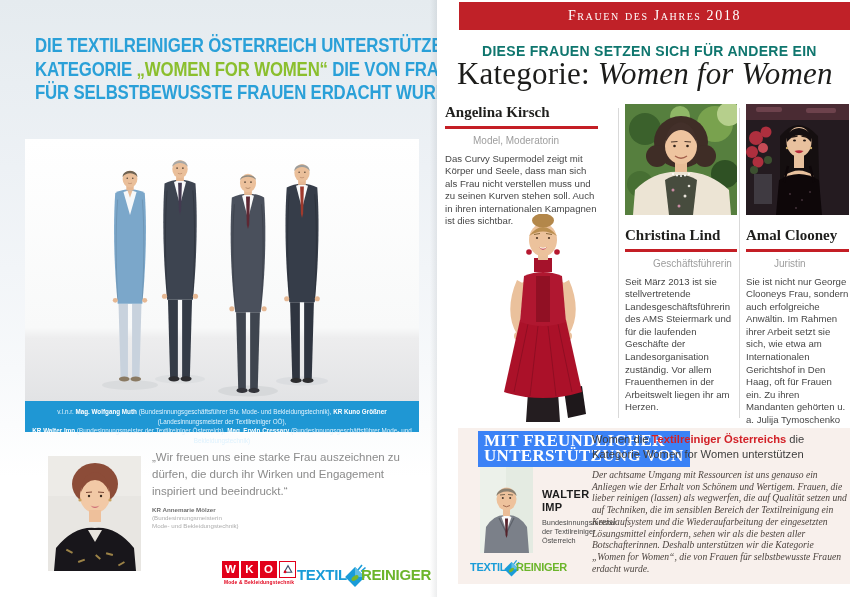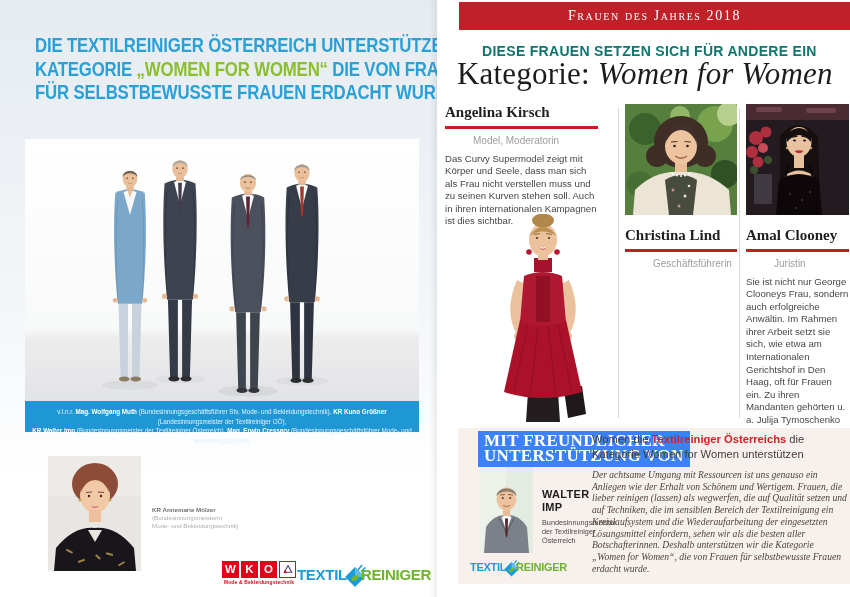--- a/index.html
+++ b/index.html
@@ -217,20 +217,21 @@
         <g fill="#ab8f4c" opacity=".9">
           <rect x="18" y="94" width="7" height="2" transform="rotate(28 21 95)"></rect>
           <rect x="30" y="104" width="7" height="2" transform="rotate(-20 33 105)"></rect>
           <rect x="58" y="97" width="7" height="2" transform="rotate(15 61 98)"></rect>
           <rect x="70" y="107" width="7" height="2" transform="rotate(-30 73 108)"></rect>
           <rect x="47" y="100" width="6" height="2" transform="rotate(40 50 101)"></rect>
         </g>
       </svg>
     </div>
 
+    <blockquote class="quote-text">„Wir freuen uns eine starke Frau auszeichnen zu dürfen, die durch ihr Wirken und Engagement inspiriert und beeindruckt.“</blockquote>
     <div class="quote-author">
       <div class="qa-name">KR Annemarie Mölzer</div>
       <div class="qa-role">(Bundesinnungsmeisterin</div>
       <div class="qa-role">Mode- und Bekleidungstechnik)</div>
     </div>
 
     <div class="wko-logo">
       <div class="wko-boxes">
         <span class="wko-box">W</span>
         <span class="wko-box">K</span>
@@ -344,20 +345,21 @@
           <circle cx="48" cy="70" r="1" fill="#fff"></circle>
             <circle cx="52" cy="71.5" r="1" fill="#fff"></circle>
             <circle cx="56" cy="72" r="1" fill="#fff"></circle>
             <circle cx="60" cy="71.5" r="1" fill="#fff"></circle>
             <circle cx="64" cy="70" r="1" fill="#fff"></circle>
         </svg>
       </div>
       <h2 class="pname">Christina Lind</h2>
       <div class="rule"></div>
       <div class="prole">Geschäftsführerin</div>
+      <div class="ptext">Seit März 2013 ist sie stellvertretende Landesgeschäftsführerin des AMS Steiermark und für die laufenden Geschäfte der Landesorganisation zuständig. Vor allem Frauenthemen in der Arbeitswelt liegen ihr am Herzen.</div>
     </div>
 
     <div class="col col3">
       <div class="pphoto">
         <svg viewBox="0 0 103 111" width="103" height="111">
           <rect width="103" height="111" fill="#241b20"></rect>
           <rect width="103" height="16" fill="#4a2b33"></rect>
           <rect x="10" y="3" width="26" height="5" rx="2" fill="#8a5560" opacity=".55"></rect>
           <rect x="60" y="4" width="30" height="5" rx="2" fill="#8a5560" opacity=".55"></rect>
           <circle cx="10" cy="34" r="7" fill="#ae2f3e"></circle>

